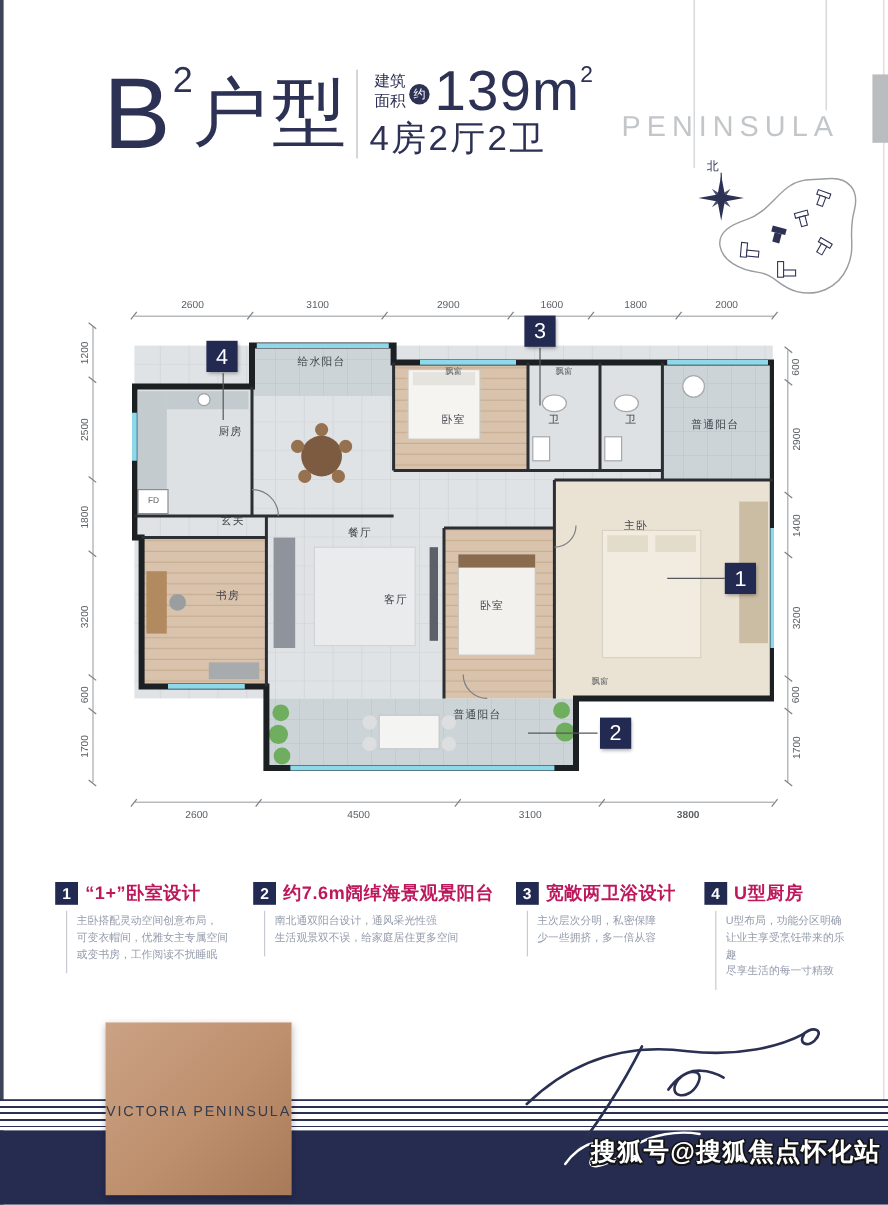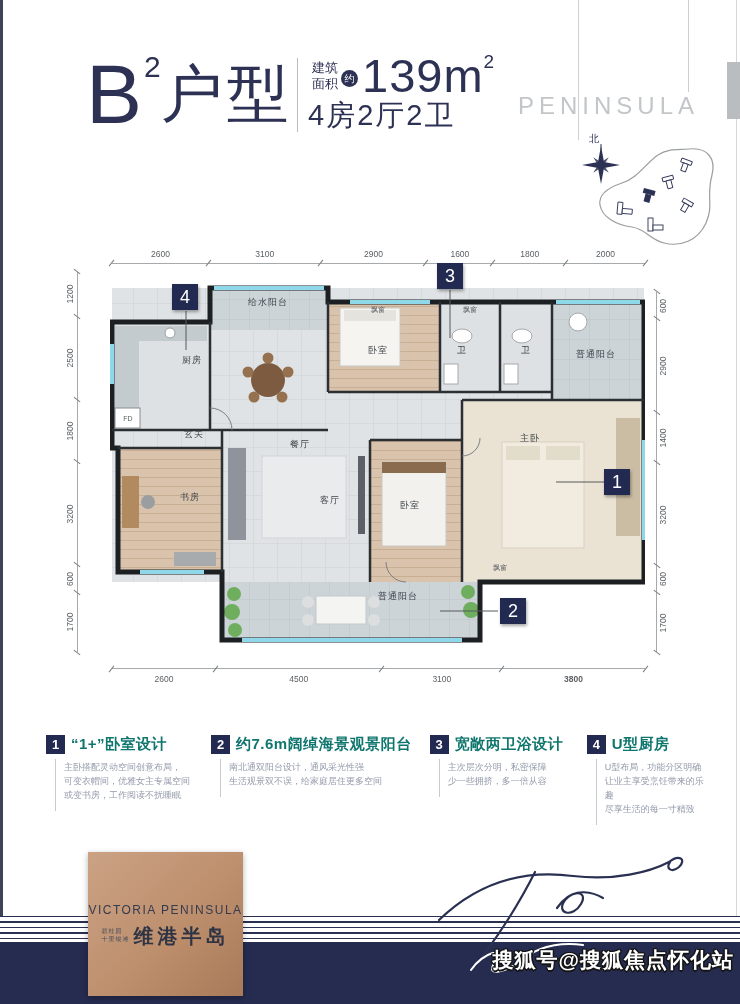--- a/index.html
+++ b/index.html
@@ -66,21 +66,21 @@
   .leaders{position:absolute;left:0;top:0;width:740px;height:1004px;pointer-events:none;}
   .plan-badge{position:absolute;width:26px;height:26px;background:#232a52;color:#fff;font-size:18px;display:flex;align-items:center;justify-content:center;box-shadow:1px 2px 3px rgba(0,0,0,.35);}
 
   
   .features{position:absolute;left:46px;top:735px;width:666px;display:flex;justify-content:space-between;}
   .feature{display:flex;flex-direction:column;}
   .feature:nth-child(1){width:166px;} .feature:nth-child(2){width:220px;}
   .feature:nth-child(3){width:158px;} .feature:nth-child(4){width:126px;}
   .feature-head{display:flex;align-items:center;gap:6px;}
   .feature-num{width:19px;height:19px;background:#232a52;color:#fff;font-size:13px;font-weight:bold;display:flex;align-items:center;justify-content:center;flex:none;}
-  .feature-title{color:#0f766e;font-size:15px;font-weight:bold;white-space:nowrap;letter-spacing:0.5px;}
+  .feature-title{color:#be185d;font-size:15px;font-weight:bold;white-space:nowrap;letter-spacing:0.5px;}
   .feature-desc{margin:5px 0 0 9px;padding:2px 0 8px 8px;border-left:1px solid #c7cad0;font-size:9px;color:#949bab;line-height:1.55;}
 
   
   .stripes{position:absolute;left:0;top:916px;width:740px;height:26px;background:repeating-linear-gradient(to bottom,#2a3052 0 1.5px,#ffffff 1.5px 5.5px);}
   .band{position:absolute;left:0;top:942px;width:740px;height:62px;background:#262c50;}
   .plaque{position:absolute;left:88px;top:852px;width:155px;height:140px;z-index:6;background:linear-gradient(135deg,#cba284 0%,#bd8f6d 55%,#a87a59 100%);box-shadow:0 2px 6px rgba(0,0,0,.3);display:flex;flex-direction:column;align-items:center;justify-content:center;padding-top:4px;}
   .plaque-en{font-size:12px;letter-spacing:1.5px;color:#343b4e;font-weight:500;white-space:nowrap;}
   .plaque-row{display:flex;align-items:center;gap:4px;margin-top:6px;}
   .plaque-cn-small{display:flex;flex-direction:column;font-size:6px;color:#454c5c;line-height:1.3;letter-spacing:1px;}
   .plaque-cn{font-size:20px;font-weight:bold;color:#2f3444;letter-spacing:4px;white-space:nowrap;}
@@ -379,27 +379,20 @@
           <div>尽享生活的每一寸精致</div>
         </div>
       </div>
     </div>
 
   <div class="stripes"></div>
   <div class="band"></div>
 
   <div class="plaque">
     <div class="plaque-en">VICTORIA PENINSULA</div>
-    <div class="plaque-row">
-      <div class="plaque-cn-small">
-        <span>碧桂园</span>
-        <span>十里银滩</span>
-      </div>
-      <div class="plaque-cn">维港半岛</div>
-    </div>
   </div>
 
   <svg class="sig" viewBox="0 0 300 125">
     <g fill="none" stroke="#2a3052" stroke-width="2.2" stroke-linecap="round">
       <path d="M14,68 C45,38 88,16 148,24 C190,29 225,20 244,10"></path>
       <path d="M110,20 C96,48 72,88 46,118"></path>
       <path d="M132,56 C146,36 164,38 156,52 C148,66 130,62 140,48 C150,36 168,40 178,46"></path>
       <path d="M244,10 C254,2 262,7 254,15 C247,21 240,17 245,10"></path>
     </g>
     <g fill="none" stroke="#ffffff" stroke-width="2" stroke-linecap="round">

